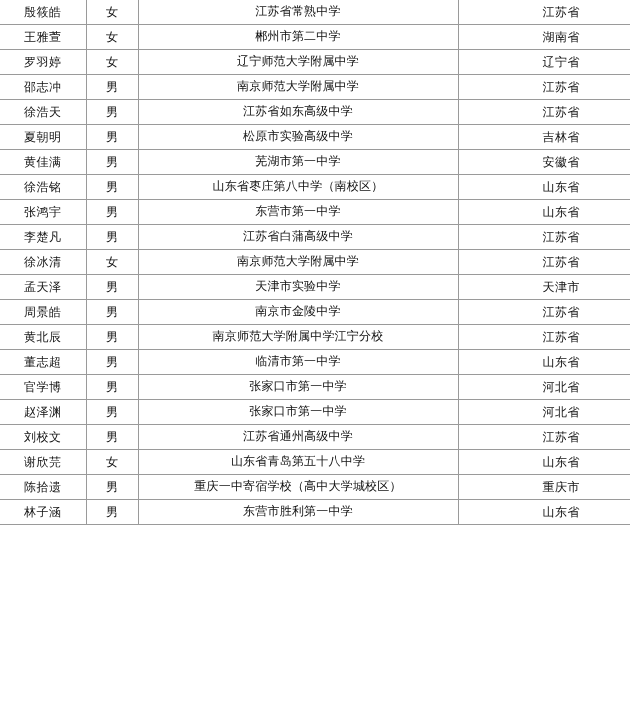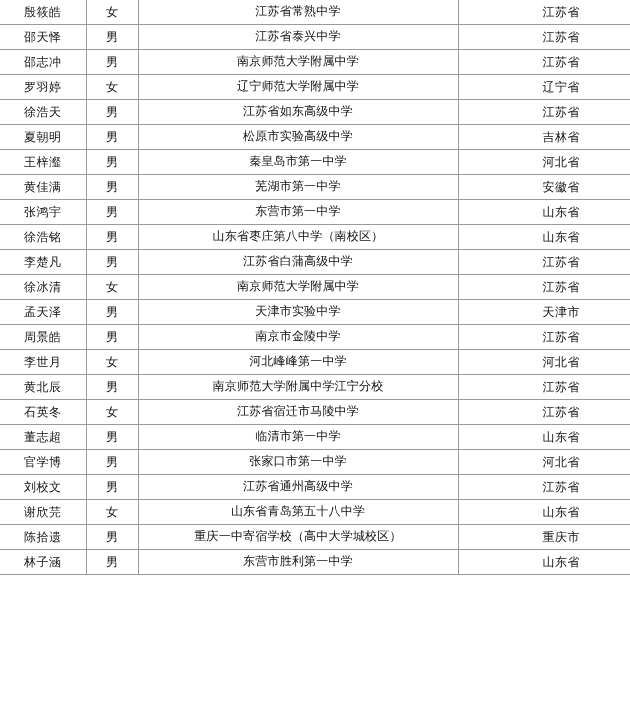--- a/index.html
+++ b/index.html
@@ -52,71 +52,65 @@
     <col class="c-prov">
   </colgroup>
   <tbody>
       <tr>
         <td class="cell-name">殷筱皓</td>
         <td class="cell-sex">女</td>
         <td class="cell-school">江苏省常熟中学</td>
         <td class="cell-prov">江苏省</td>
       </tr>
       <tr>
-        <td class="cell-name">邵天怿</td>
-        <td class="cell-sex">男</td>
-        <td class="cell-school">江苏省泰兴中学</td>
-        <td class="cell-prov">江苏省</td>
+        <td class="cell-name">王雅萱</td>
+        <td class="cell-sex">女</td>
+        <td class="cell-school">郴州市第二中学</td>
+        <td class="cell-prov">湖南省</td>
+      </tr>
+      <tr>
+        <td class="cell-name">罗羽婷</td>
+        <td class="cell-sex">女</td>
+        <td class="cell-school">辽宁师范大学附属中学</td>
+        <td class="cell-prov">辽宁省</td>
       </tr>
       <tr>
         <td class="cell-name">邵志冲</td>
         <td class="cell-sex">男</td>
         <td class="cell-school">南京师范大学附属中学</td>
         <td class="cell-prov">江苏省</td>
-      </tr>
-      <tr>
-        <td class="cell-name">罗羽婷</td>
-        <td class="cell-sex">女</td>
-        <td class="cell-school">辽宁师范大学附属中学</td>
-        <td class="cell-prov">辽宁省</td>
       </tr>
       <tr>
         <td class="cell-name">徐浩天</td>
         <td class="cell-sex">男</td>
         <td class="cell-school">江苏省如东高级中学</td>
         <td class="cell-prov">江苏省</td>
       </tr>
       <tr>
         <td class="cell-name">夏朝明</td>
         <td class="cell-sex">男</td>
         <td class="cell-school">松原市实验高级中学</td>
         <td class="cell-prov">吉林省</td>
       </tr>
       <tr>
-        <td class="cell-name">王梓瀣</td>
-        <td class="cell-sex">男</td>
-        <td class="cell-school">秦皇岛市第一中学</td>
-        <td class="cell-prov">河北省</td>
-      </tr>
-      <tr>
         <td class="cell-name">黄佳满</td>
         <td class="cell-sex">男</td>
         <td class="cell-school">芜湖市第一中学</td>
         <td class="cell-prov">安徽省</td>
       </tr>
       <tr>
+        <td class="cell-name">徐浩铭</td>
+        <td class="cell-sex">男</td>
+        <td class="cell-school">山东省枣庄第八中学（南校区）</td>
+        <td class="cell-prov">山东省</td>
+      </tr>
+      <tr>
         <td class="cell-name">张鸿宇</td>
         <td class="cell-sex">男</td>
         <td class="cell-school">东营市第一中学</td>
-        <td class="cell-prov">山东省</td>
-      </tr>
-      <tr>
-        <td class="cell-name">徐浩铭</td>
-        <td class="cell-sex">男</td>
-        <td class="cell-school">山东省枣庄第八中学（南校区）</td>
         <td class="cell-prov">山东省</td>
       </tr>
       <tr>
         <td class="cell-name">李楚凡</td>
         <td class="cell-sex">男</td>
         <td class="cell-school">江苏省白蒲高级中学</td>
         <td class="cell-prov">江苏省</td>
       </tr>
       <tr>
         <td class="cell-name">徐冰清</td>
@@ -130,45 +124,39 @@
         <td class="cell-school">天津市实验中学</td>
         <td class="cell-prov">天津市</td>
       </tr>
       <tr>
         <td class="cell-name">周景皓</td>
         <td class="cell-sex">男</td>
         <td class="cell-school">南京市金陵中学</td>
         <td class="cell-prov">江苏省</td>
       </tr>
       <tr>
-        <td class="cell-name">李世月</td>
-        <td class="cell-sex">女</td>
-        <td class="cell-school">河北峰峰第一中学</td>
-        <td class="cell-prov">河北省</td>
-      </tr>
-      <tr>
         <td class="cell-name">黄北辰</td>
         <td class="cell-sex">男</td>
         <td class="cell-school">南京师范大学附属中学江宁分校</td>
-        <td class="cell-prov">江苏省</td>
-      </tr>
-      <tr>
-        <td class="cell-name">石英冬</td>
-        <td class="cell-sex">女</td>
-        <td class="cell-school">江苏省宿迁市马陵中学</td>
         <td class="cell-prov">江苏省</td>
       </tr>
       <tr>
         <td class="cell-name">董志超</td>
         <td class="cell-sex">男</td>
         <td class="cell-school">临清市第一中学</td>
         <td class="cell-prov">山东省</td>
       </tr>
       <tr>
         <td class="cell-name">官学博</td>
+        <td class="cell-sex">男</td>
+        <td class="cell-school">张家口市第一中学</td>
+        <td class="cell-prov">河北省</td>
+      </tr>
+      <tr>
+        <td class="cell-name">赵泽渊</td>
         <td class="cell-sex">男</td>
         <td class="cell-school">张家口市第一中学</td>
         <td class="cell-prov">河北省</td>
       </tr>
       <tr>
         <td class="cell-name">刘校文</td>
         <td class="cell-sex">男</td>
         <td class="cell-school">江苏省通州高级中学</td>
         <td class="cell-prov">江苏省</td>
       </tr>

